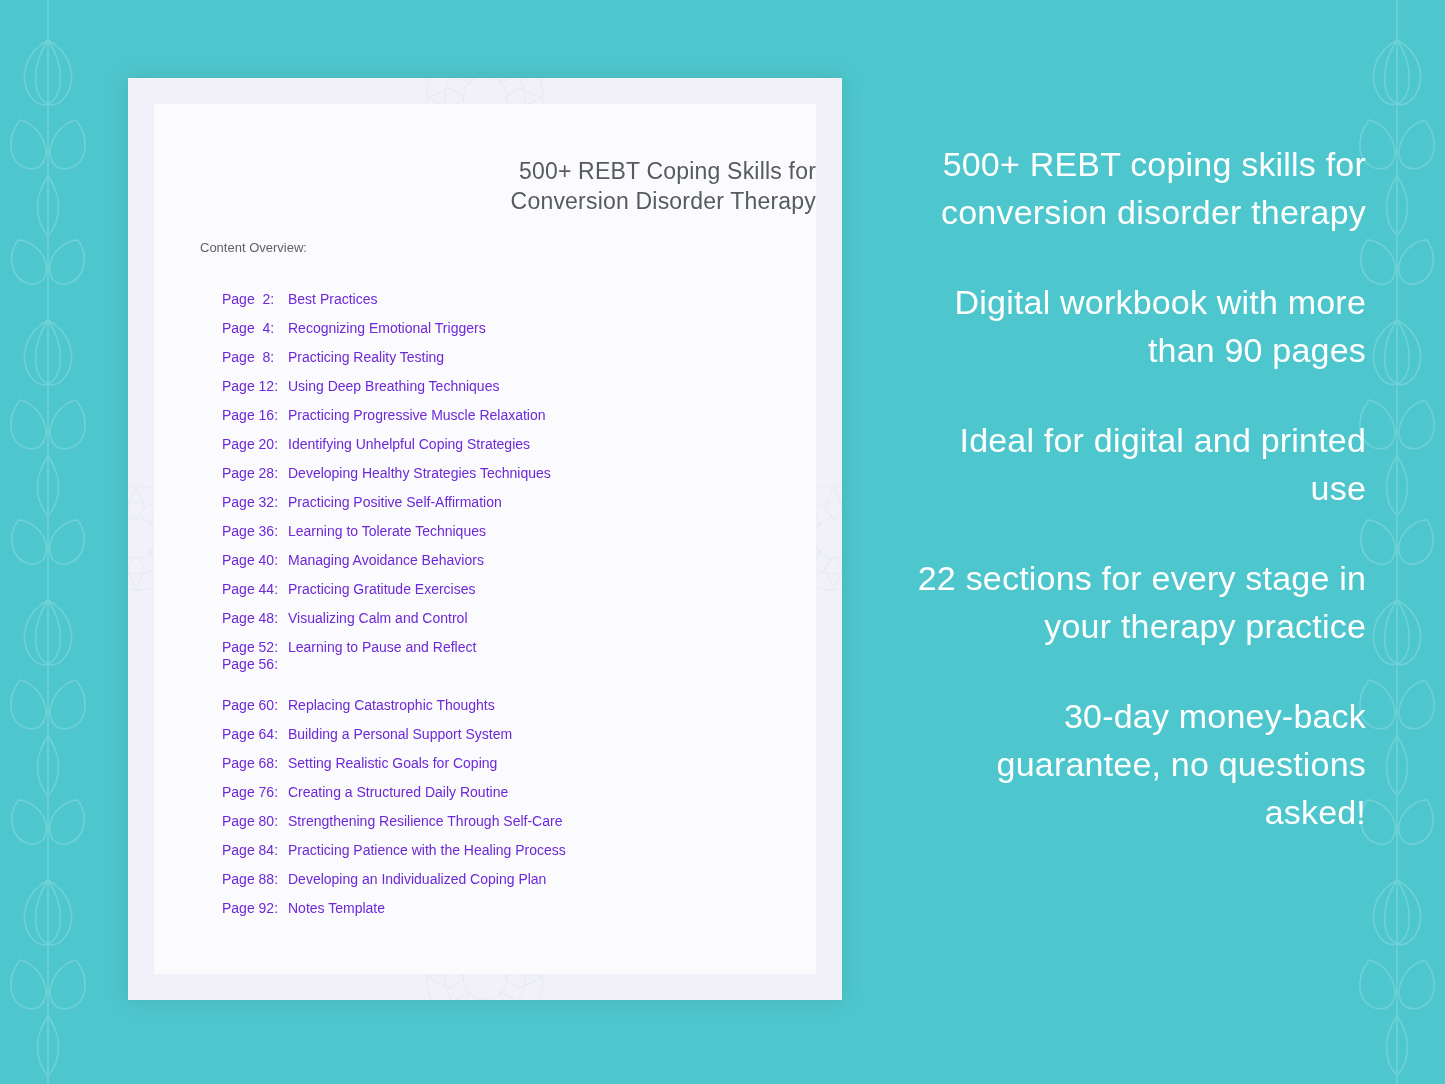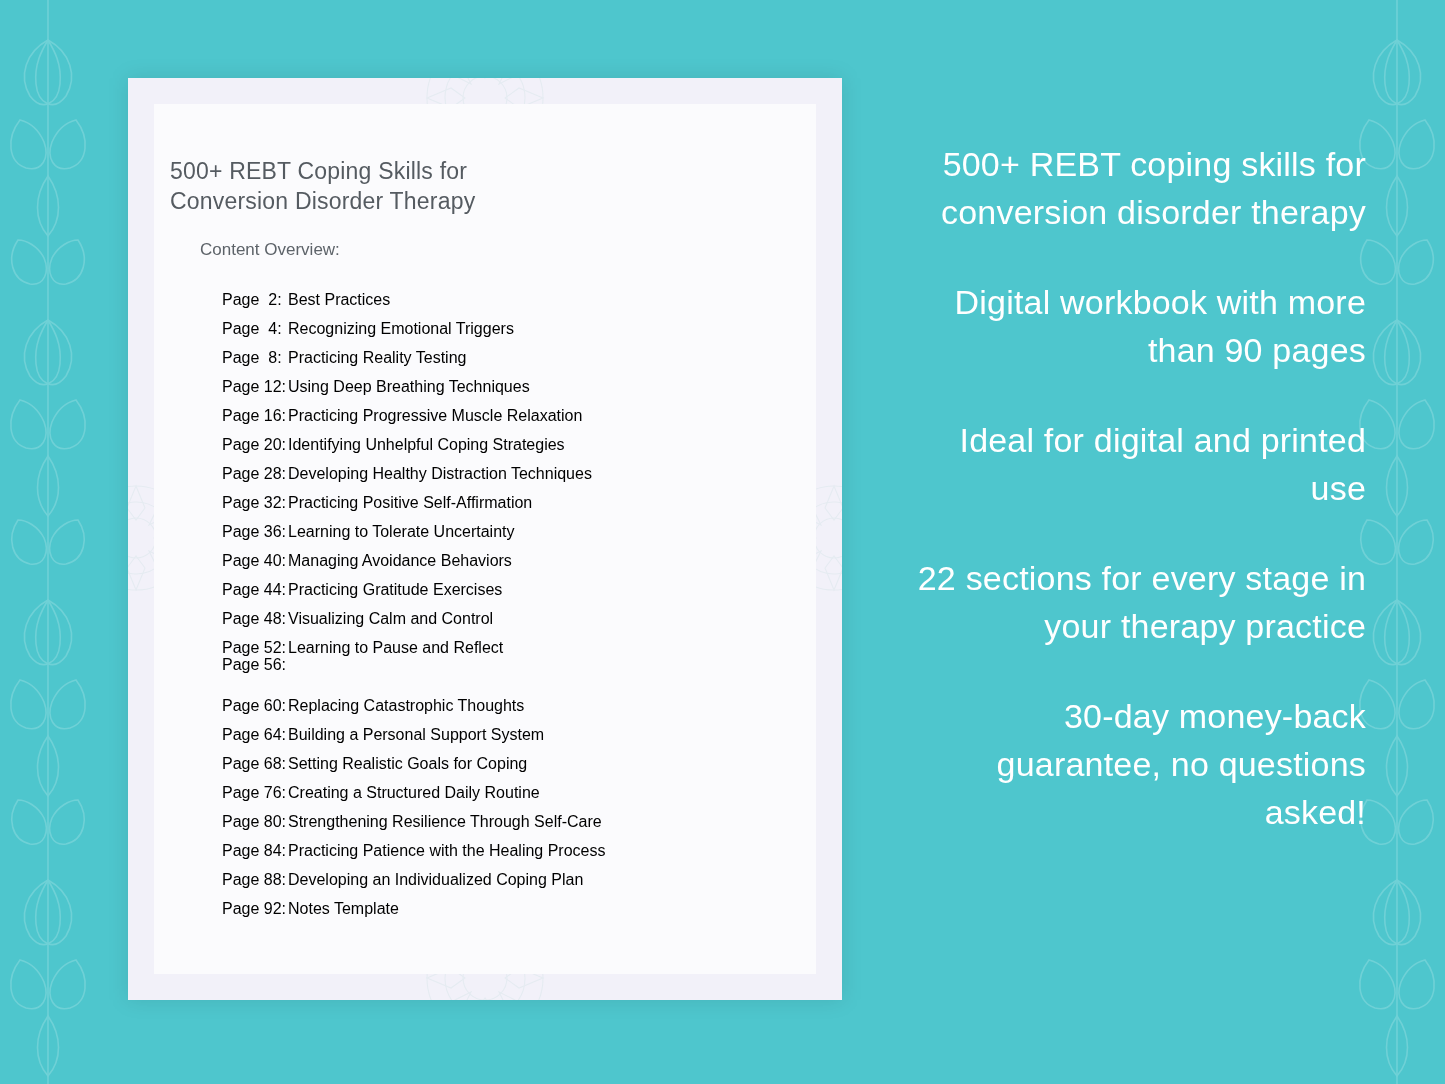--- a/index.html
+++ b/index.html
@@ -59,48 +59,48 @@
   .inner-sheet {
     position: absolute;
     left: 26px;
     top: 26px;
     width: 662px;
     height: 870px;
     background: #fbfbfd;
   }
   .doc-title {
     position: absolute;
-    left: 16px;
+    left: 0;
     top: 52px;
     width: 100%;
-    text-align: left;
+    text-align: right;
     color: #555b61;
     font-size: 23px;
     line-height: 30px;
     letter-spacing: 0.2px;
   }
   .overview-label {
     position: absolute;
     left: 46px;
     top: 136px;
     color: #5d6369;
-    font-size: 17px;
+    font-size: 13px;
   }
   .toc {
     position: absolute;
     left: 68px;
     top: 175px;
     right: 30px;
   }
   .toc-row {
     display: flex;
     align-items: baseline;
     height: 29px;
-    color: #000000;
-    font-size: 16px;
+    color: #6d28d9;
+    font-size: 14px;
     justify-content: space-between;
   }
   .toc-page {
     width: 66px;
     flex: 0 0 66px;
     white-space: pre;
   }
   .toc-text {
     flex: 1 1 auto;
     margin-top: 12px;
@@ -300,29 +300,29 @@
         <div class="toc-row">
           <span class="toc-page">Page 16:</span>
           <span class="toc-text">Practicing Progressive Muscle Relaxation</span>
         </div>
         <div class="toc-row">
           <span class="toc-page">Page 20:</span>
           <span class="toc-text">Identifying Unhelpful Coping Strategies</span>
         </div>
         <div class="toc-row">
           <span class="toc-page">Page 28:</span>
-          <span class="toc-text">Developing Healthy Distraction Techniques</span>
+          <span class="toc-text">Developing Healthy Strategies Techniques</span>
         </div>
         <div class="toc-row">
           <span class="toc-page">Page 32:</span>
           <span class="toc-text">Practicing Positive Self-Affirmation</span>
         </div>
         <div class="toc-row">
           <span class="toc-page">Page 36:</span>
-          <span class="toc-text">Learning to Tolerate Uncertainty</span>
+          <span class="toc-text">Learning to Tolerate Techniques</span>
         </div>
         <div class="toc-row">
           <span class="toc-page">Page 40:</span>
           <span class="toc-text">Managing Avoidance Behaviors</span>
         </div>
         <div class="toc-row">
           <span class="toc-page">Page 44:</span>
           <span class="toc-text">Practicing Gratitude Exercises</span>
         </div>
         <div class="toc-row">

